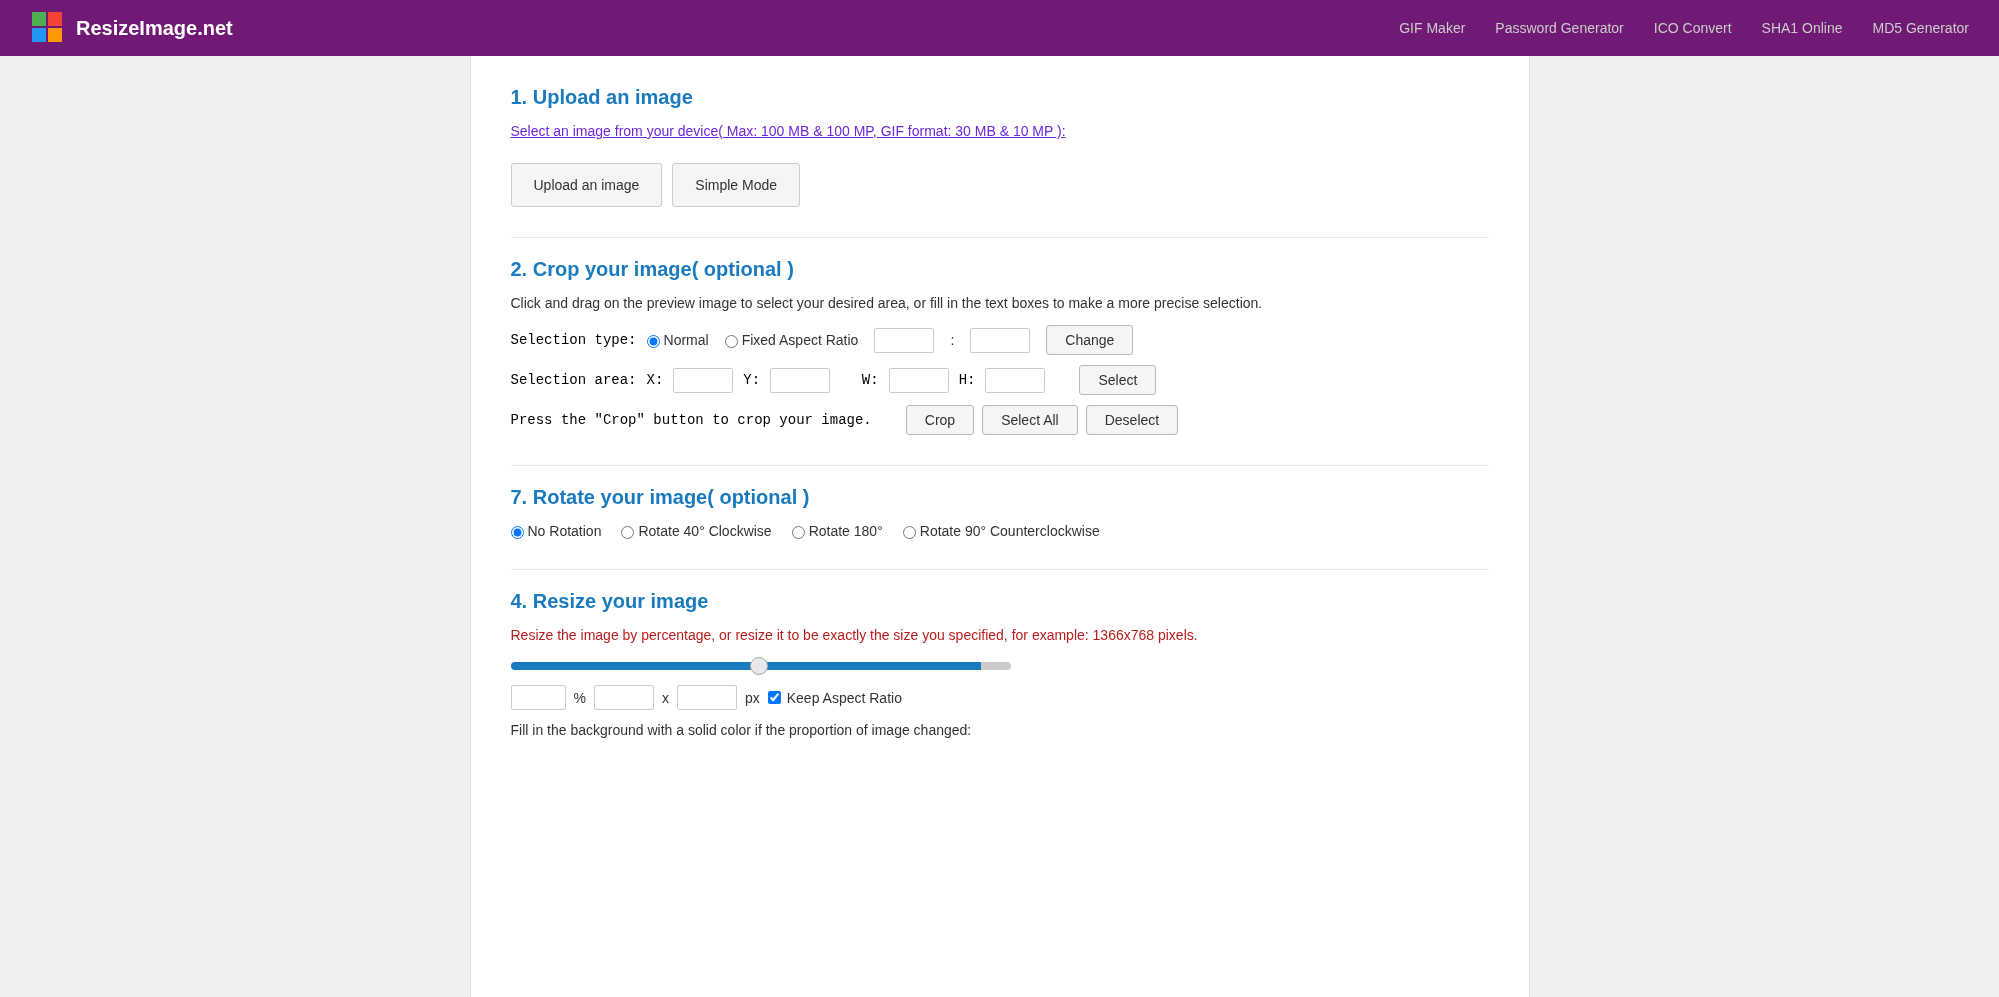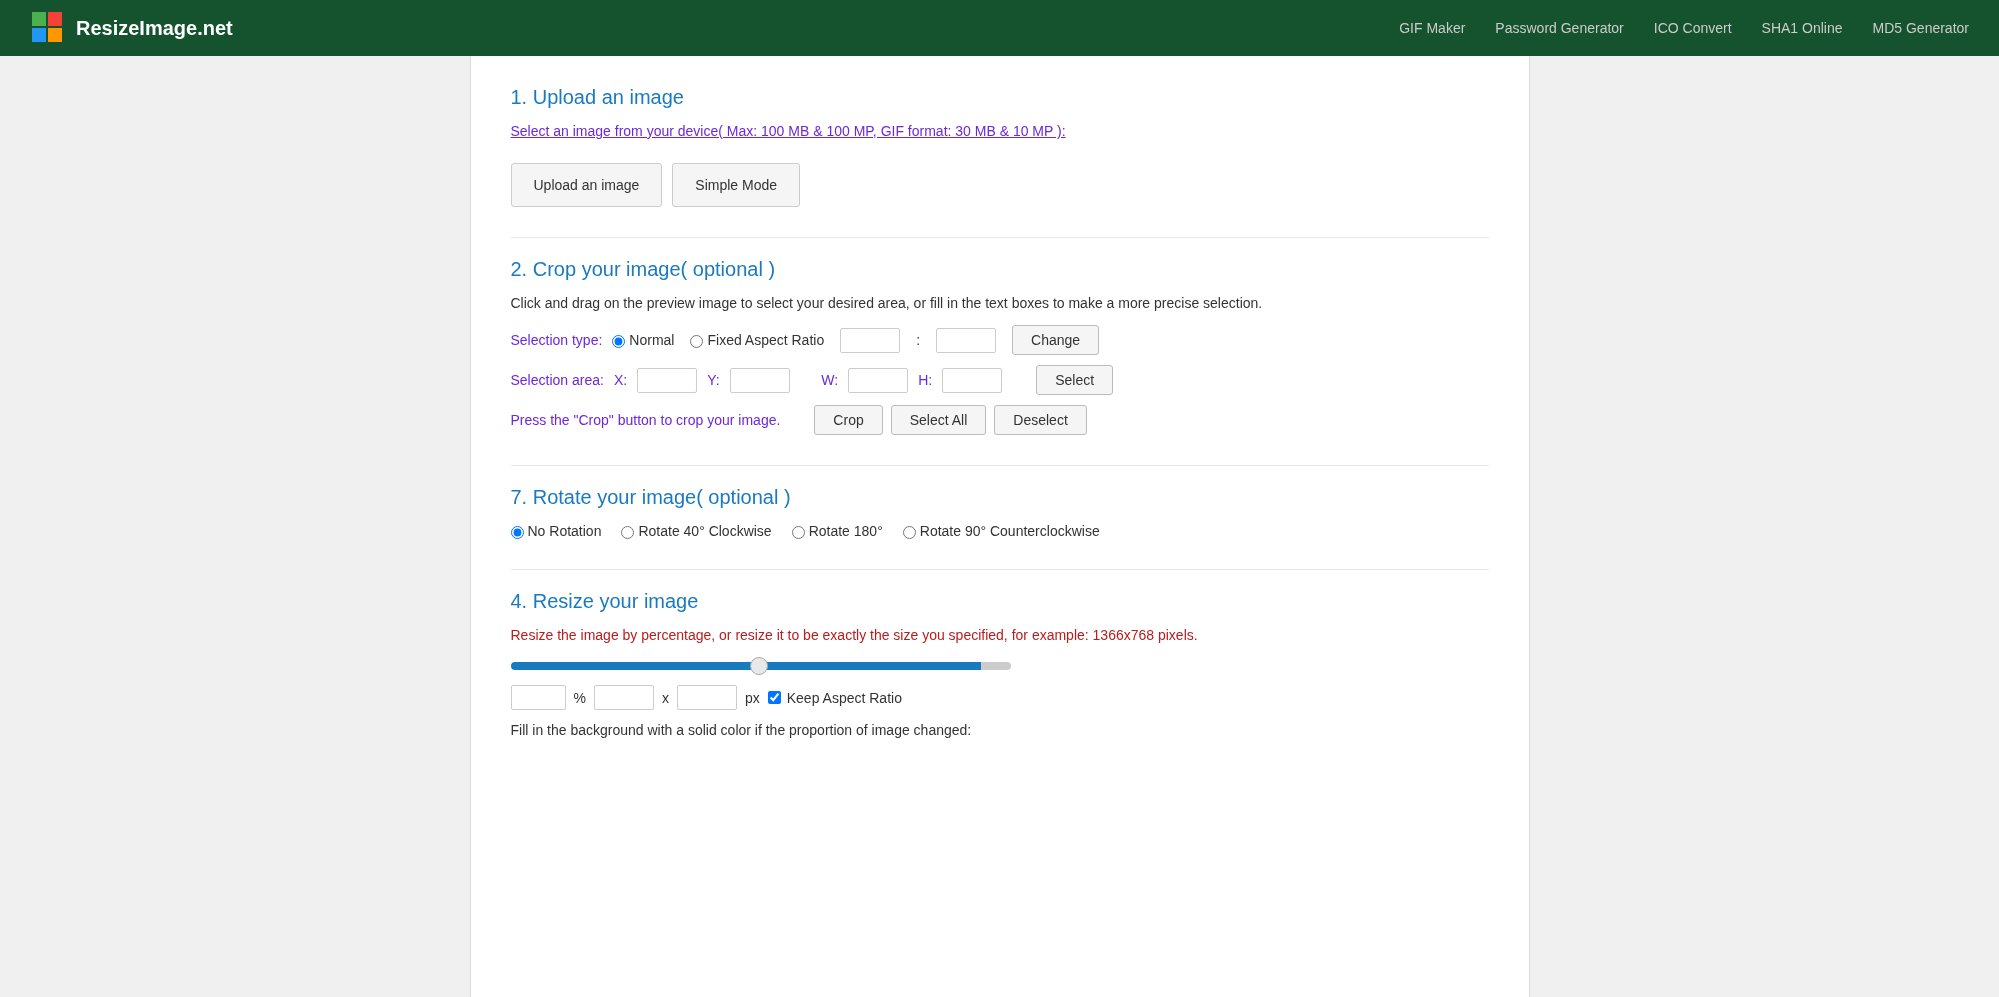--- a/index.html
+++ b/index.html
@@ -1,20 +1,20 @@
 <!DOCTYPE html>
 <html><head>
   <meta charset="utf-8">
   <style>
     * { box-sizing: border-box; margin: 0; padding: 0; }
     body { font-family: Arial, sans-serif; font-size: 14px; background: #f0f0f0; color: #333; }
 
     
     .header {
-      background: #14532d;
+      background: #701a75;
       height: 56px;
       display: flex;
       align-items: center;
       padding: 0 30px;
       gap: 20px;
     }
     .logo-container {
       display: flex;
       align-items: center;
       gap: 10px;
@@ -48,21 +48,21 @@
       padding: 30px 40px 40px 40px;
       border-left: 1px solid #ddd;
       border-right: 1px solid #ddd;
     }
 
     .section { margin-bottom: 30px; }
 
     .section-title {
       font-size: 20px;
       color: #1a7abf;
-      font-weight: normal;
+      font-weight: bold;
       margin-bottom: 14px;
     }
 
     .section-desc {
       color: #6d28d9;
       margin-bottom: 24px;
       font-size: 14px;
       text-decoration: underline;
     }
 
@@ -98,22 +98,23 @@
     .form-row {
       display: flex;
       align-items: center;
       gap: 10px;
       margin-bottom: 10px;
       flex-wrap: wrap;
     }
 
     .form-label {
       font-size: 14px;
-      color: #6d28d9;
+      color: #000000;
       white-space: nowrap;
+      font-family: Liberation Mono, monospace;
     }
 
     .radio-group {
       display: flex;
       align-items: center;
       gap: 16px;
     }
 
     .radio-item {
       display: flex;

